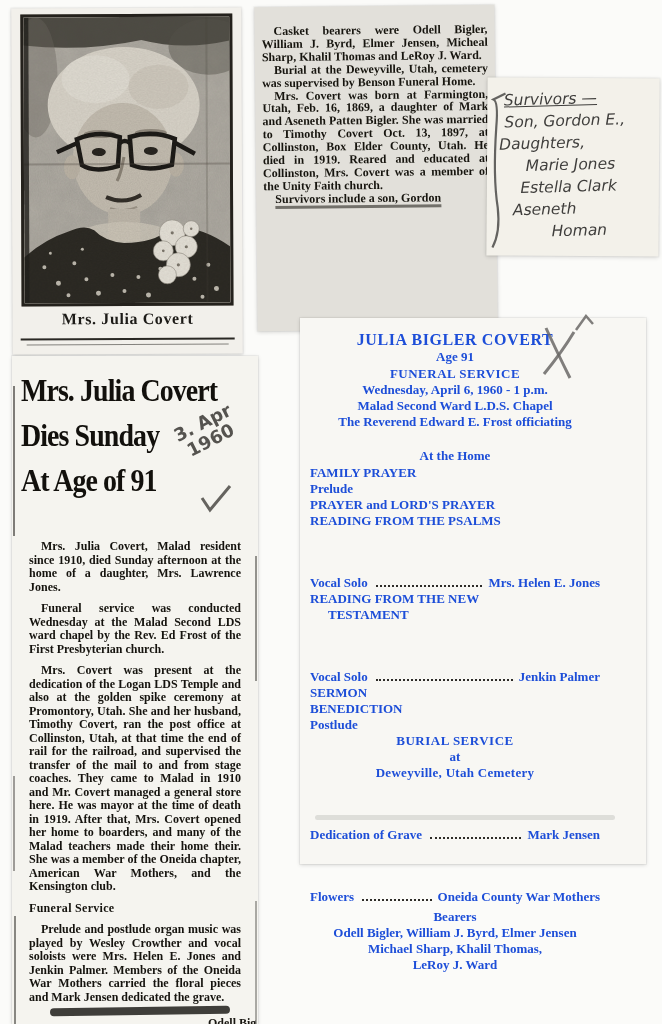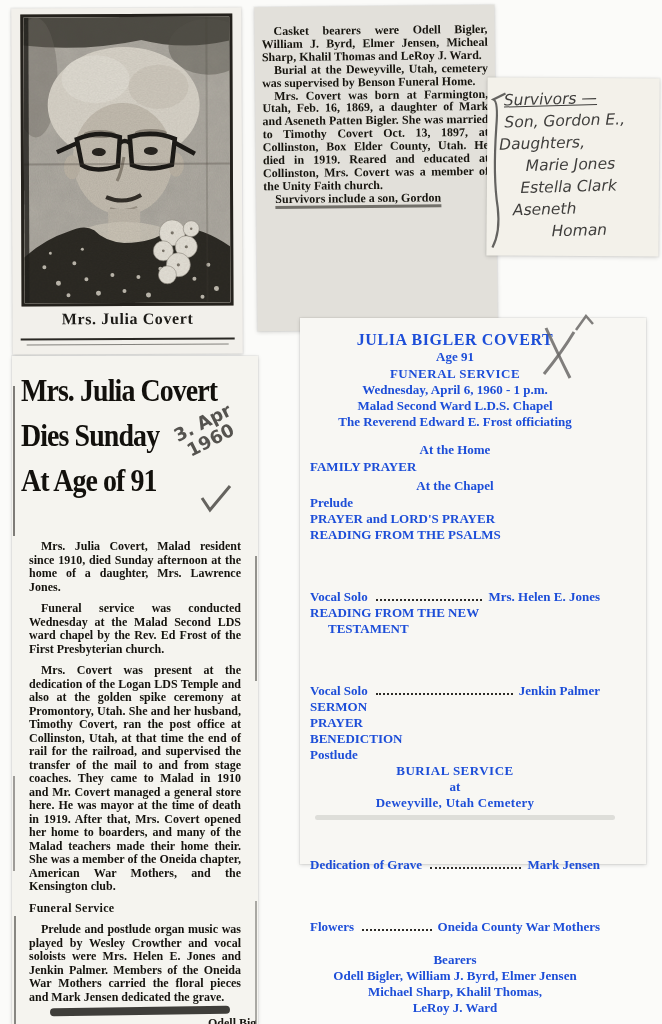--- a/index.html
+++ b/index.html
@@ -59,30 +59,30 @@
   .edgeR1{left:243px;top:200px;height:125px;opacity:.45;}
   .edgeR2{left:243px;top:545px;height:140px;opacity:.35;}
 
   
   #program-clip{left:300px;top:318px;width:346px;height:546px;background:#f8f7f3;}
   .prog{position:absolute;left:10px;top:12px;width:290px;font-size:13px;line-height:16px;
         font-weight:bold;color:#1d4ed8;}
   .prog .pc{text-align:center;}
   .prog .title{font-size:16px;line-height:19px;letter-spacing:.6px;}
   .prog .fs{margin-top:1px;letter-spacing:.5px;}
-  .prog .athome{margin:12px 0 1px;}
+  .prog .athome{margin:18px 0 1px;}
   .prog .atchapel{margin:3px 0 1px;}
   .prog .row{display:flex;align-items:baseline;margin-top:46px;}
   .prog .row .lbl{white-space:nowrap;}
   .prog .row .nm{white-space:nowrap;}
   .prog .dots{flex:1;border-bottom:2px dotted #2e2c28;margin:0 6px 3px 8px;min-width:18px;}
   .prog .indent2{margin-left:18px;}
   .prog .burial{letter-spacing:.5px;}
   .prog .cem{letter-spacing:.3px;}
-  .prog .bearhead{margin-top:17px;text-align:center;}
+  .prog .bearhead{margin-top:4px;text-align:center;}
   .psmudge{position:absolute;left:15px;top:497px;width:300px;height:5px;
            background:rgba(40,38,34,.12);border-radius:3px;}
 
   .pencil-mark{position:absolute;}
 </style>
 </head>
 <body>
 
 <div class="scan">
 
@@ -228,38 +228,36 @@
   <div class="clip" id="program-clip">
     <div class="prog">
       <div class="pc title">JULIA BIGLER COVERT</div>
       <div class="pc">Age 91</div>
       <div class="pc fs">FUNERAL SERVICE</div>
       <div class="pc">Wednesday, April 6, 1960 - 1 p.m.</div>
       <div class="pc">Malad Second Ward L.D.S. Chapel</div>
       <div class="pc">The Reverend Edward E. Frost officiating</div>
       <div class="pc athome">At the Home</div>
       <div>FAMILY PRAYER</div>
-      <div class="pc atchapel">At the Chapel</div>
       <div>Prelude</div>
       <div>PRAYER and LORD'S PRAYER</div>
       <div>READING FROM THE PSALMS</div>
       <div class="row">
         <span class="lbl">Vocal Solo</span>
         <span class="dots"></span>
         <span class="nm">Mrs. Helen E. Jones</span>
       </div>
       <div>READING FROM THE NEW</div>
       <div class="indent2">TESTAMENT</div>
       <div class="row">
         <span class="lbl">Vocal Solo</span>
         <span class="dots"></span>
         <span class="nm">Jenkin Palmer</span>
       </div>
       <div>SERMON</div>
-      <div>PRAYER</div>
       <div>BENEDICTION</div>
       <div>Postlude</div>
       <div class="pc burial">BURIAL SERVICE</div>
       <div class="pc">at</div>
       <div class="pc cem">Deweyville, Utah Cemetery</div>
       <div class="row">
         <span class="lbl">Dedication of Grave</span>
         <span class="dots"></span>
         <span class="nm">Mark Jensen</span>
       </div>

